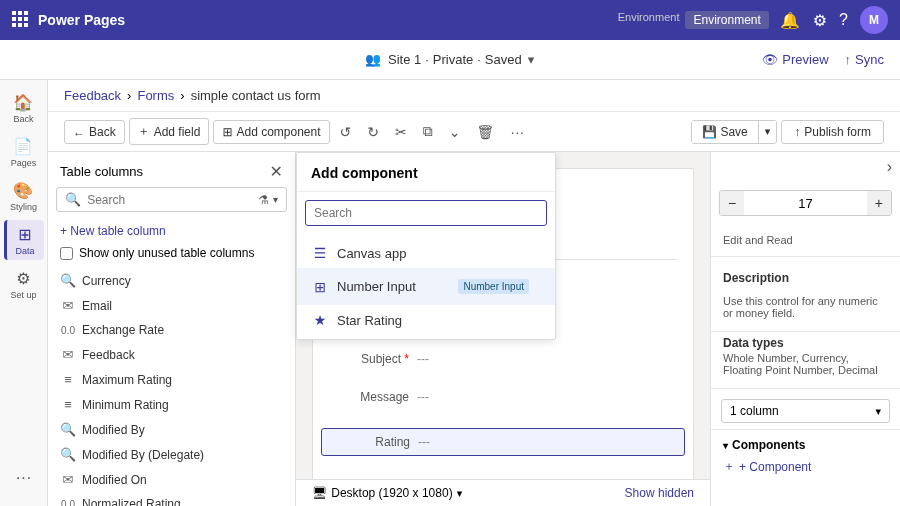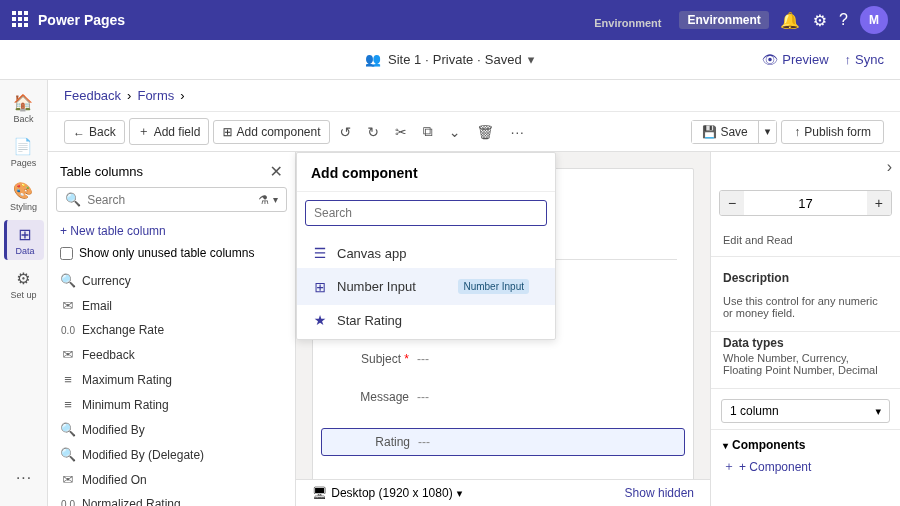--- a/index.html
+++ b/index.html
@@ -9,21 +9,21 @@
     .top-nav {
       background: #3b3a9e;
       height: 40px;
       display: flex;
       align-items: center;
       padding: 0 12px;
       color: white;
     }
     .top-nav .app-grid-icon { margin-right: 10px; cursor: pointer; }
     .top-nav .app-name { font-size: 14px; font-weight: 600; color: white; flex: 1; }
-    .top-nav .env-section { display: flex; align-items: flex-end; gap: 18px; font-size: 12px; font-weight: bold; }
+    .top-nav .env-section { display: flex; align-items: flex-start; gap: 6px; font-size: 12px; }
     .top-nav .env-label { font-size: 11px; color: #ccc; }
     .top-nav .env-name { background: #5c5ba0; border-radius: 3px; padding: 2px 8px; font-size: 12px; }
     .top-nav .nav-icons { display: flex; gap: 12px; align-items: center; margin-left: 12px; }
     .top-nav .avatar { width: 28px; height: 28px; border-radius: 50%; background: #7b68ee; display: flex; align-items: center; justify-content: center; font-size: 12px; font-weight: 600; }
 
     
     .site-bar {
       background: white;
       height: 40px;
       display: flex;
@@ -445,20 +445,21 @@
     </div>
   </div>
 
   <div class="content-area">
 
     <div class="breadcrumb">
       <a>Feedback</a>
       <span>›</span>
       <a>Forms</a>
       <span>›</span>
+      <span class="current">simple contact us form</span>
     </div>
 
     <div class="toolbar">
       <button class="tb-btn">
         <span>←</span>
         <span>Back</span>
       </button>
       <button class="tb-btn">
         <span>＋</span>
         <span>Add field</span>

